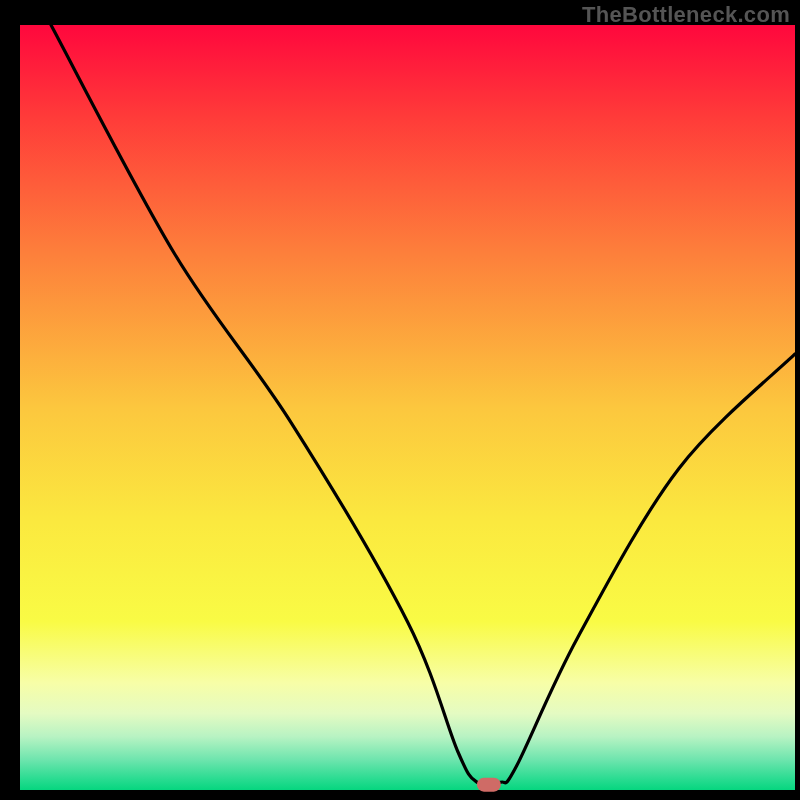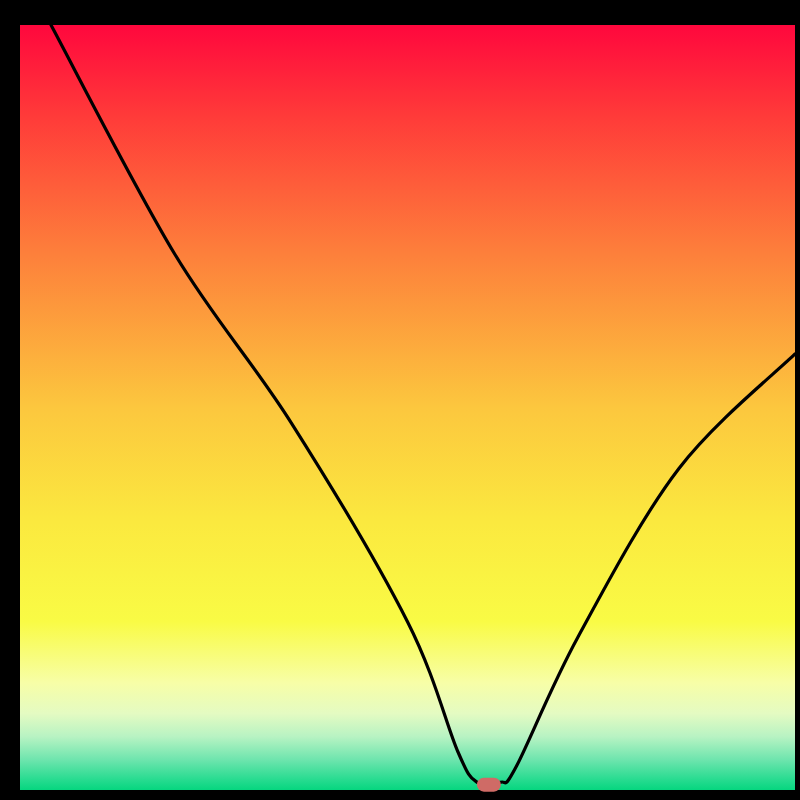--- a/index.html
+++ b/index.html
@@ -28,20 +28,21 @@
     user-select: none;
   }
   svg {
     display: block;
   }
 </style>
 </head>
 <body>
 
 <div class="container">
+  <div class="watermark">TheBottleneck.com</div>
   <svg id="chart-svg" width="800" height="800" viewBox="0 0 800 800">
     <defs>
       <linearGradient id="bg-grad" x1="0" y1="0" x2="0" y2="1">
           <stop offset="0%" stop-color="#ff073d"></stop>
           <stop offset="12%" stop-color="#ff3b39"></stop>
           <stop offset="30%" stop-color="#fd803b"></stop>
           <stop offset="50%" stop-color="#fcc73e"></stop>
           <stop offset="65%" stop-color="#fbe93f"></stop>
           <stop offset="78%" stop-color="#f9fb45"></stop>
           <stop offset="86%" stop-color="#f7fea7"></stop>

